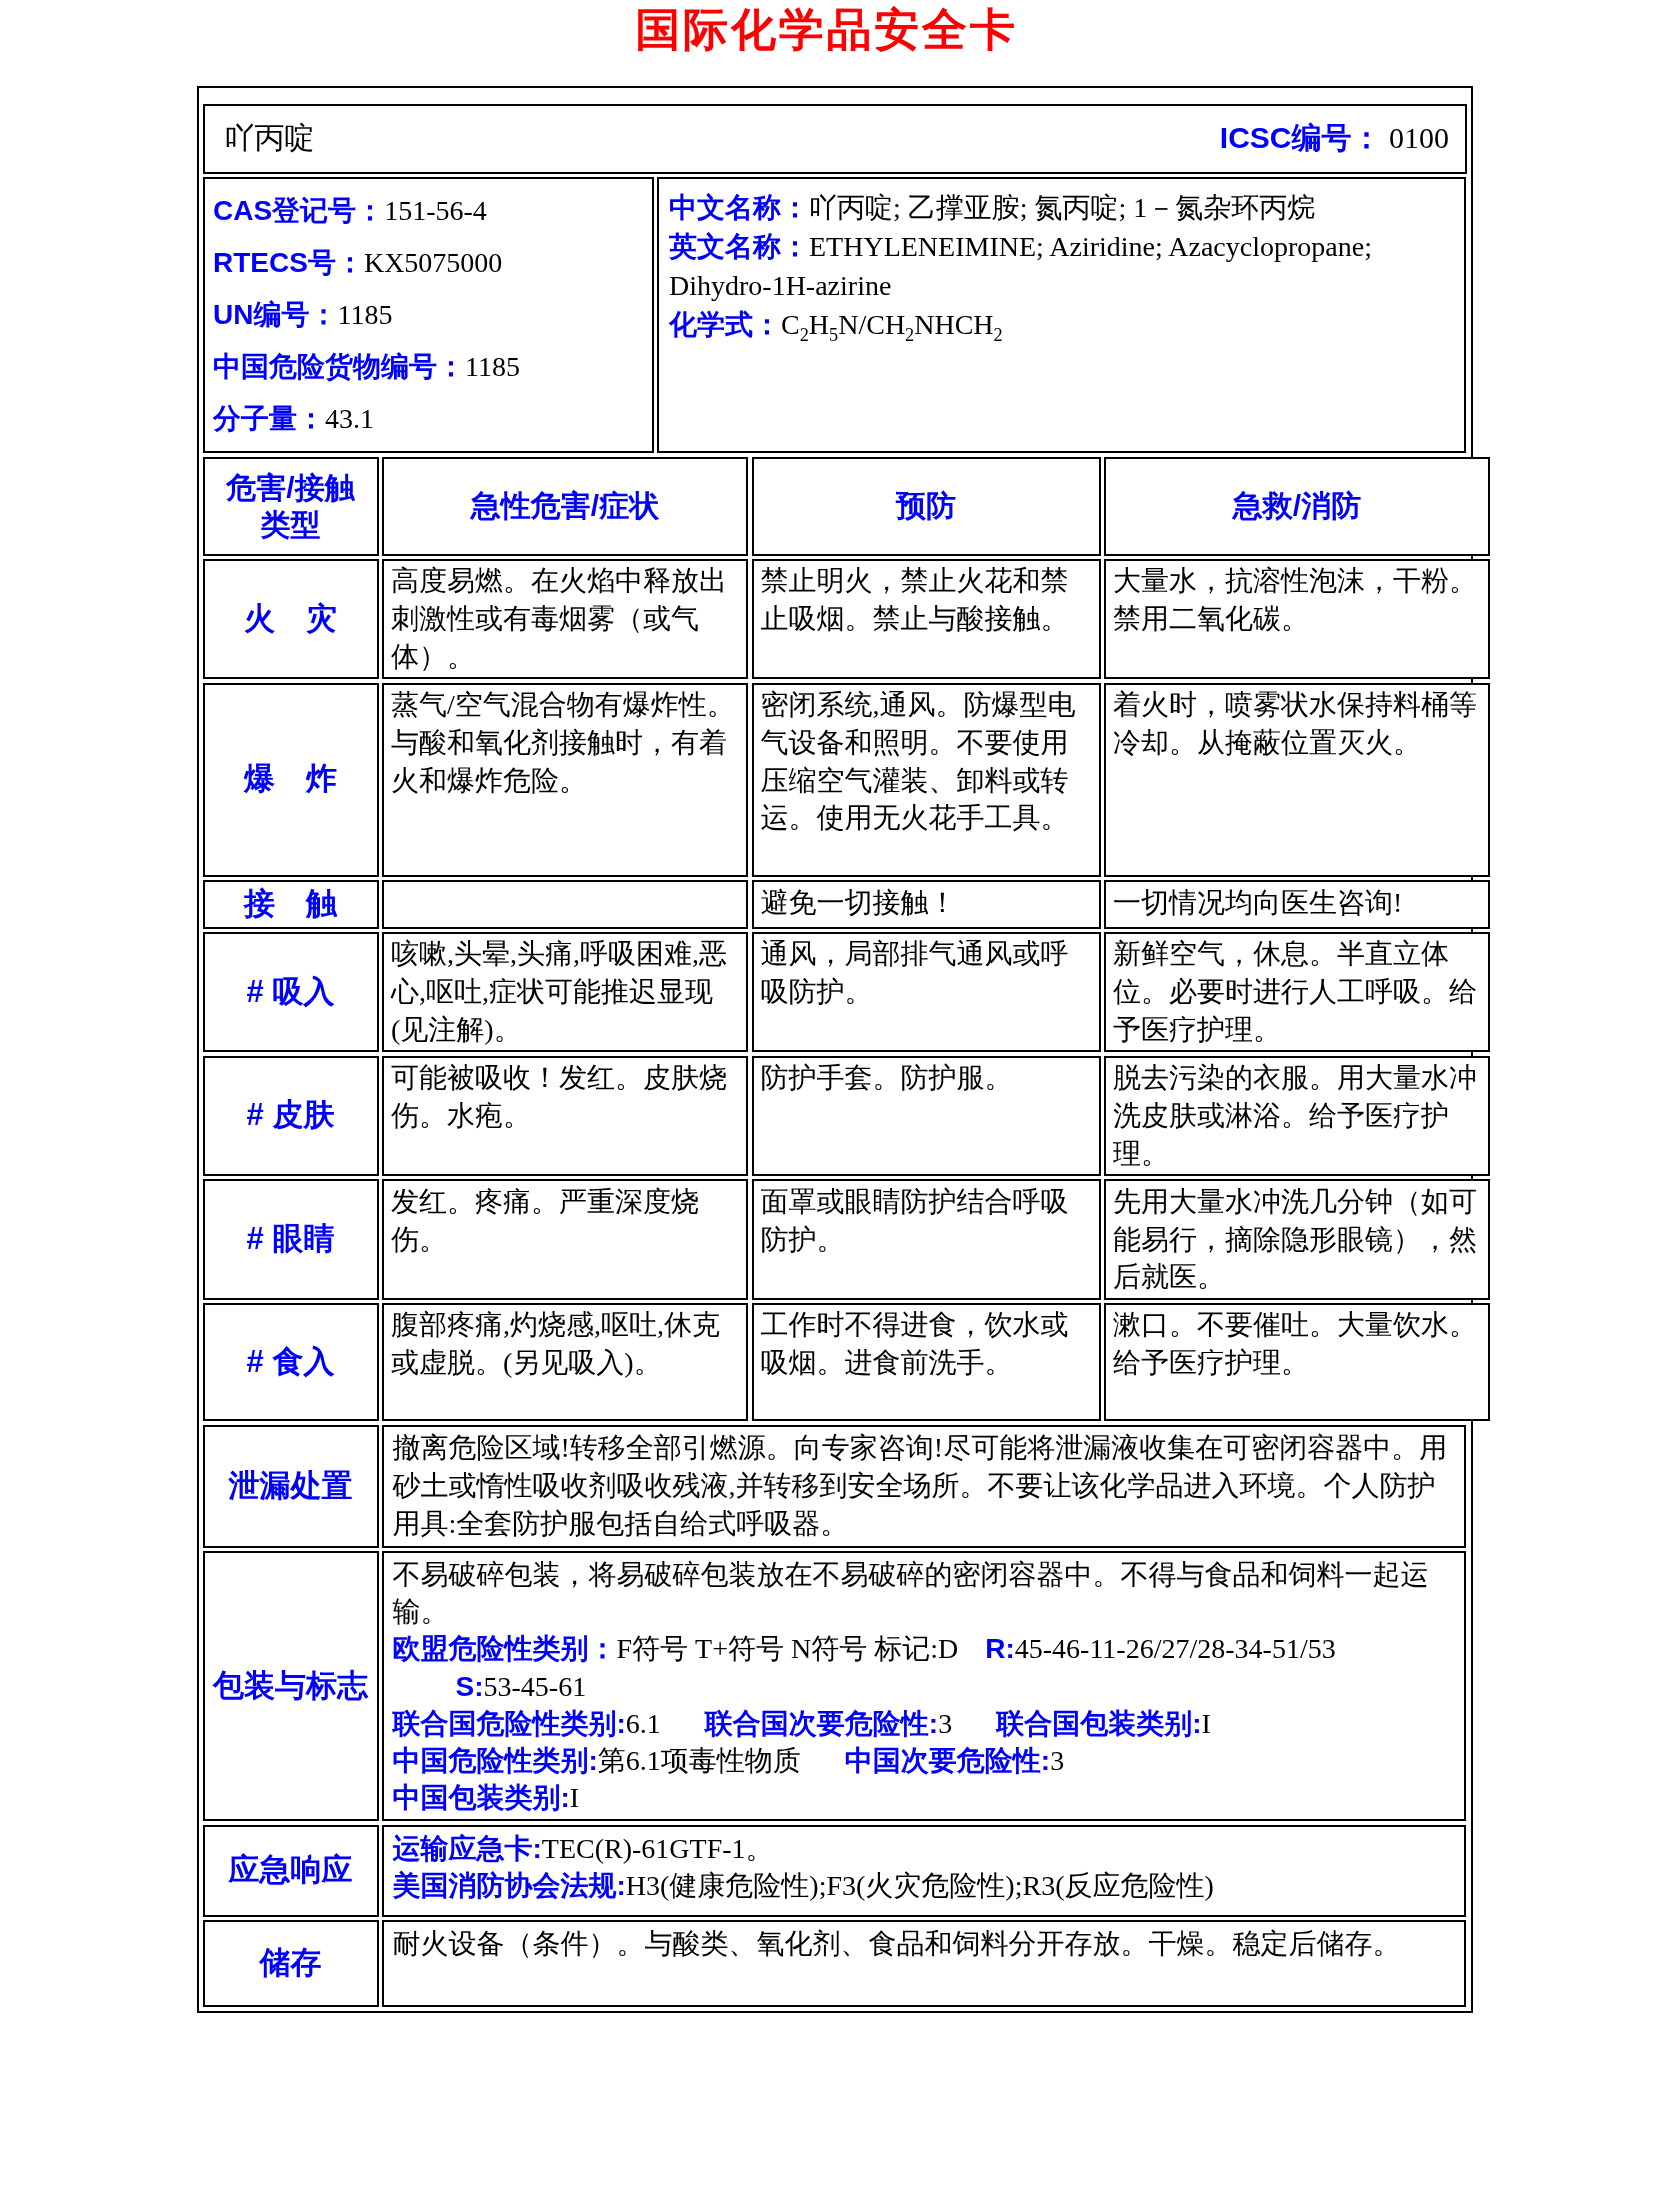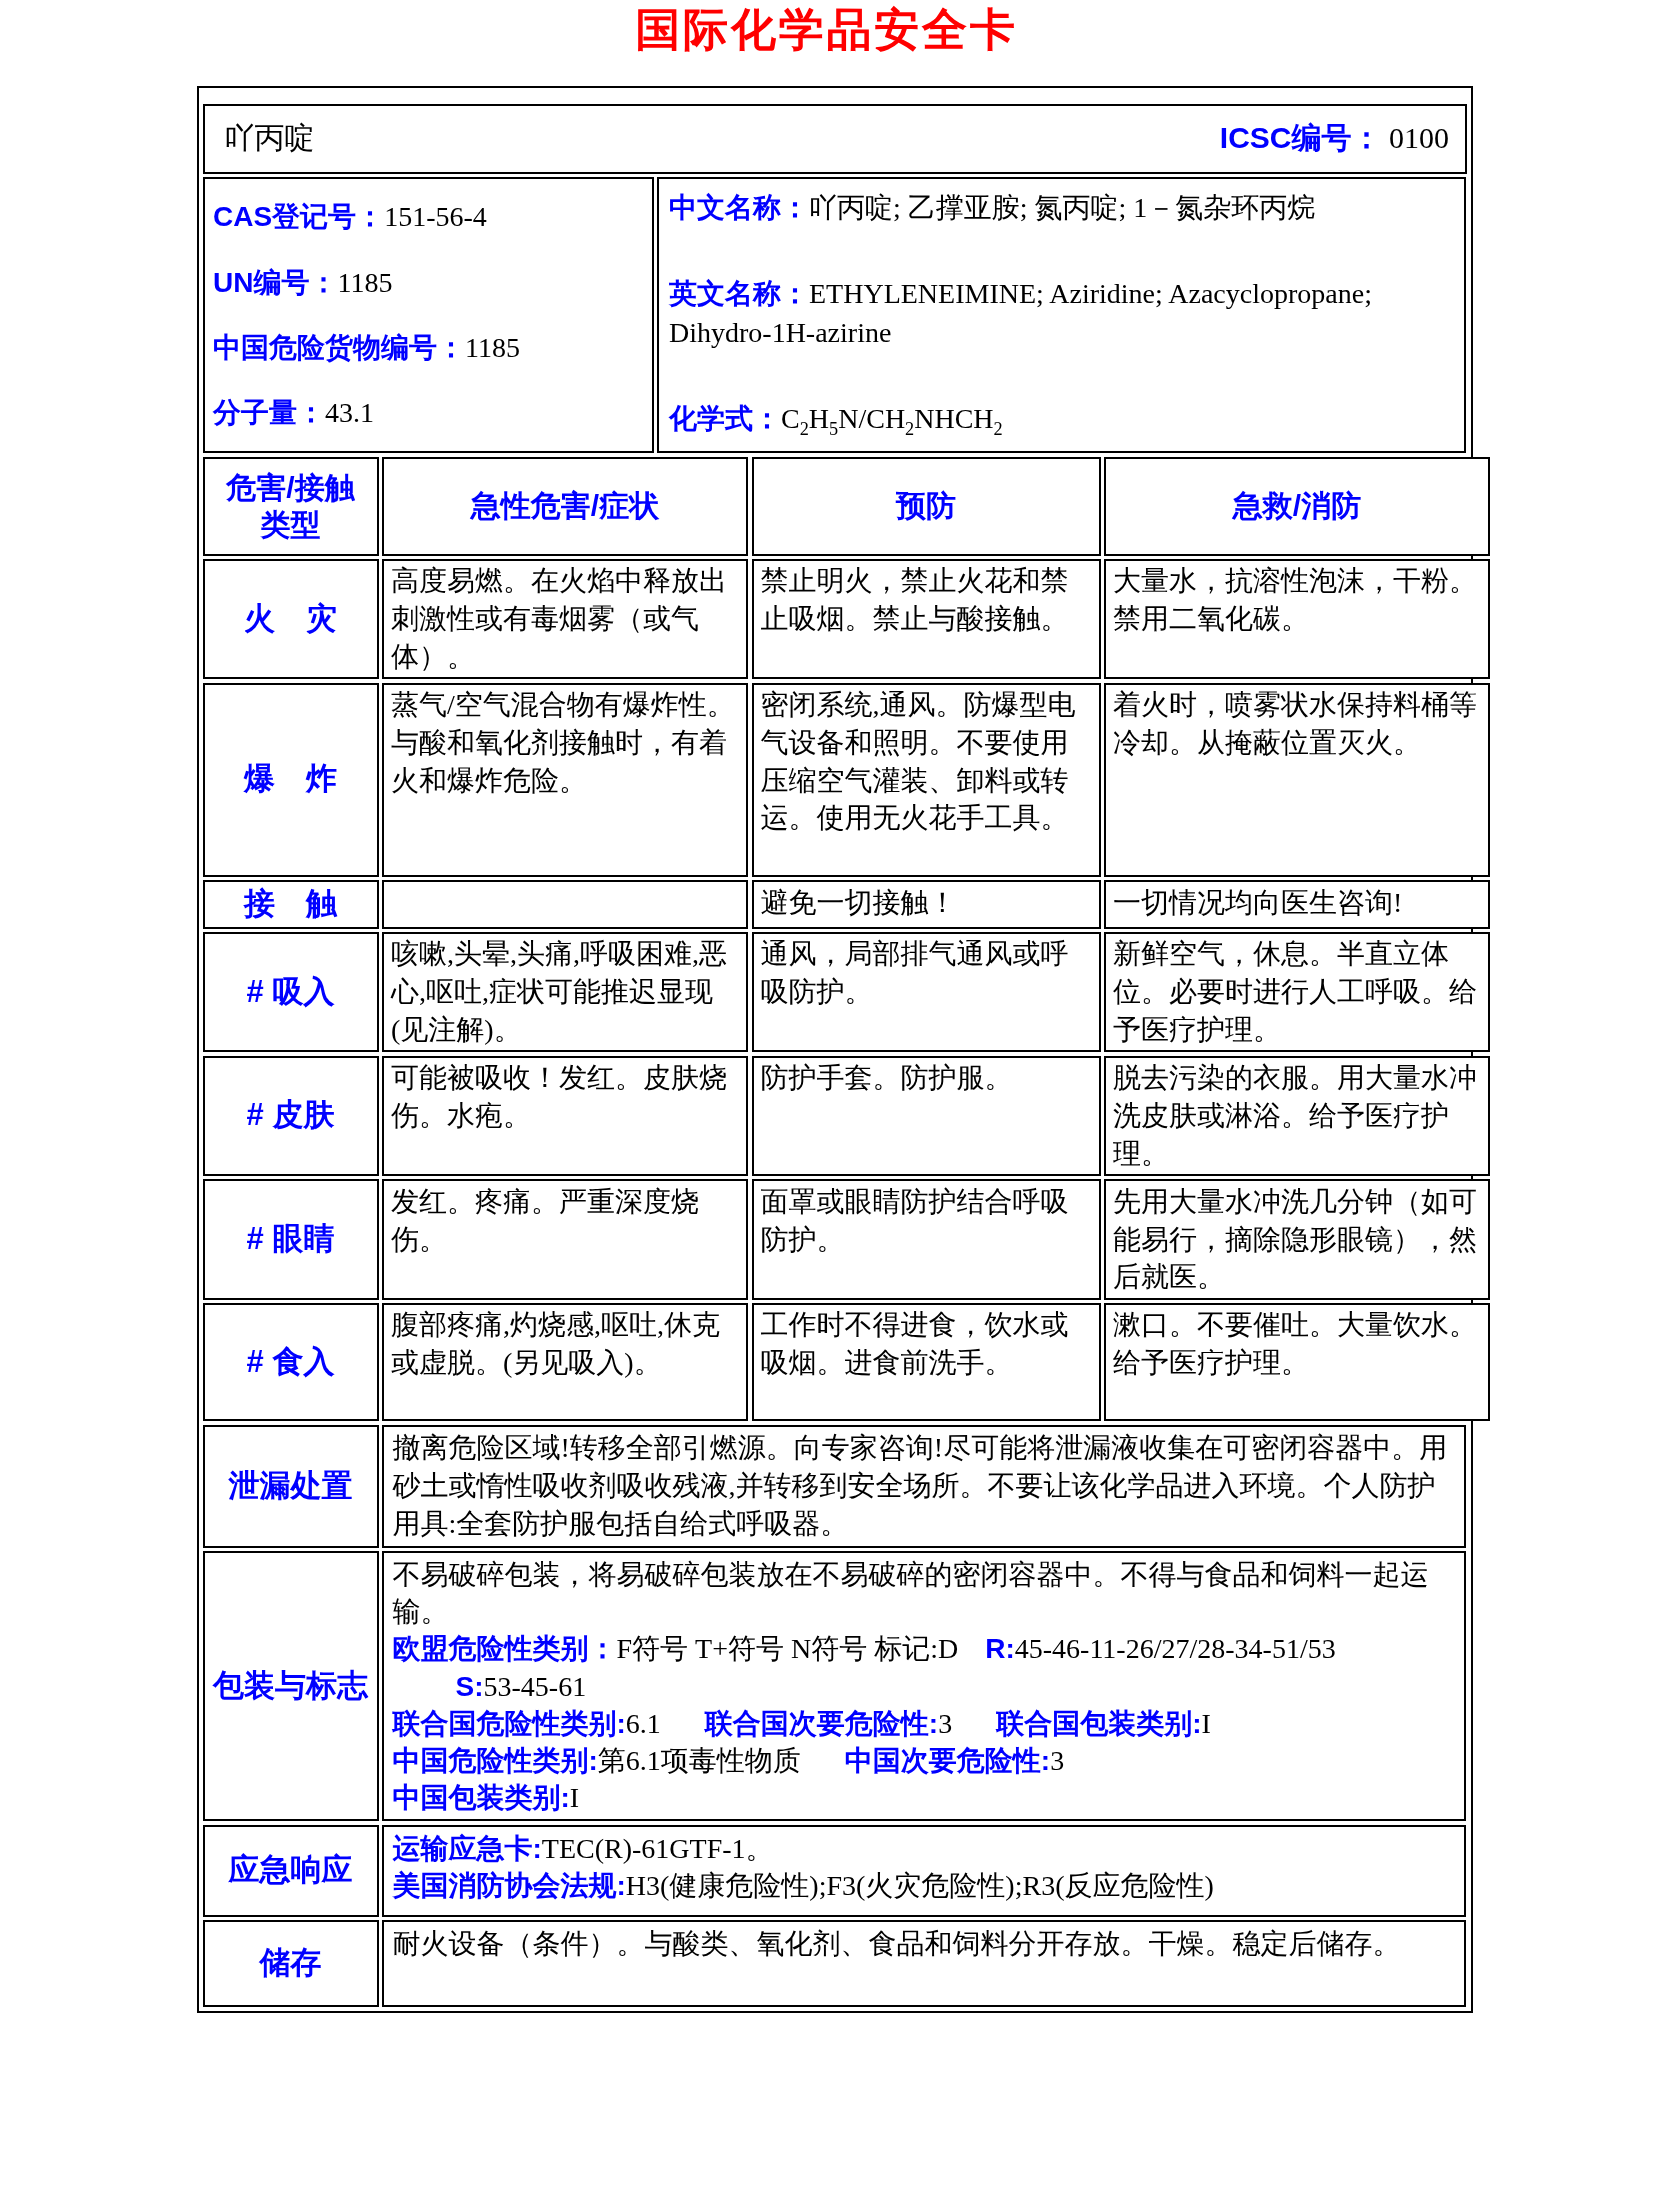--- a/index.html
+++ b/index.html
@@ -43,21 +43,21 @@
   .namerow .cell {
     min-height:70px; display:flex; align-items:center; justify-content:space-between;
     padding:0 15.5px 0 20px; font-size:30px;margin-top:12px;
   }
   .lab {
     color:#0000ff; font-family:"Liberation Sans","DejaVu Sans",sans-serif;
     font-weight:bold;
   }
   .idrow .cell { min-height:276px; }
   .idleft { display:flex; flex-direction:column; justify-content:space-around; padding:5.6px 2.8px 5.6px 8.5px; white-space:nowrap; }
-  .idright { display:flex; flex-direction:column; justify-content:space-between; padding:8.5px 10px; line-height:1.4; }
+  .idright { display:flex; flex-direction:column; padding:8.5px 10px; line-height:1.4; }
   sub { font-size:18.3px; }
 
   .r-fire .cell { min-height:113px; }
   .r-expl .cell { min-height:194px; }
   .r-cont .cell { min-height:41px; }
   .r-std  .cell { min-height:118px; }
   .r-spill .cell { min-height:117px; }
   .r-pack .cell { min-height:259px; }
   .r-emer .cell { min-height:92px; }
   .r-stor .cell { min-height:87px; }
@@ -77,20 +77,21 @@
   <div class="row namerow">
     <div class="cell" style="width:1264px;">
       <span>吖丙啶</span>
       <span><span class="lab">ICSC编号：</span> <span>0100</span></span>
     </div>
   </div>
 
   <div class="row idrow">
     <div class="cell c-idl idleft">
       <div><span class="lab">CAS登记号：</span><span>151-56-4</span></div>
+      <div><span class="lab">RTECS号：</span><span>KX5075000</span></div>
       <div><span class="lab">UN编号：</span><span>1185</span></div>
       <div><span class="lab">中国危险货物编号：</span><span>1185</span></div>
       <div><span class="lab">分子量：</span><span>43.1</span></div>
     </div>
     <div class="cell c-idr idright">
       <div><span class="lab">中文名称：</span><span>吖丙啶; 乙撑亚胺; 氮丙啶; 1－氮杂环丙烷</span></div>
       <div><span class="lab">英文名称：</span><span>ETHYLENEIMINE; Aziridine; Azacyclopropane; Dihydro-1H-azirine</span></div>
       <div><span class="lab">化学式：</span><span><span>C</span><sub>2</sub><span>H</span><sub>5</sub><span>N/CH</span><sub>2</sub><span>NHCH</span><sub>2</sub></span></div>
     </div>
   </div>

